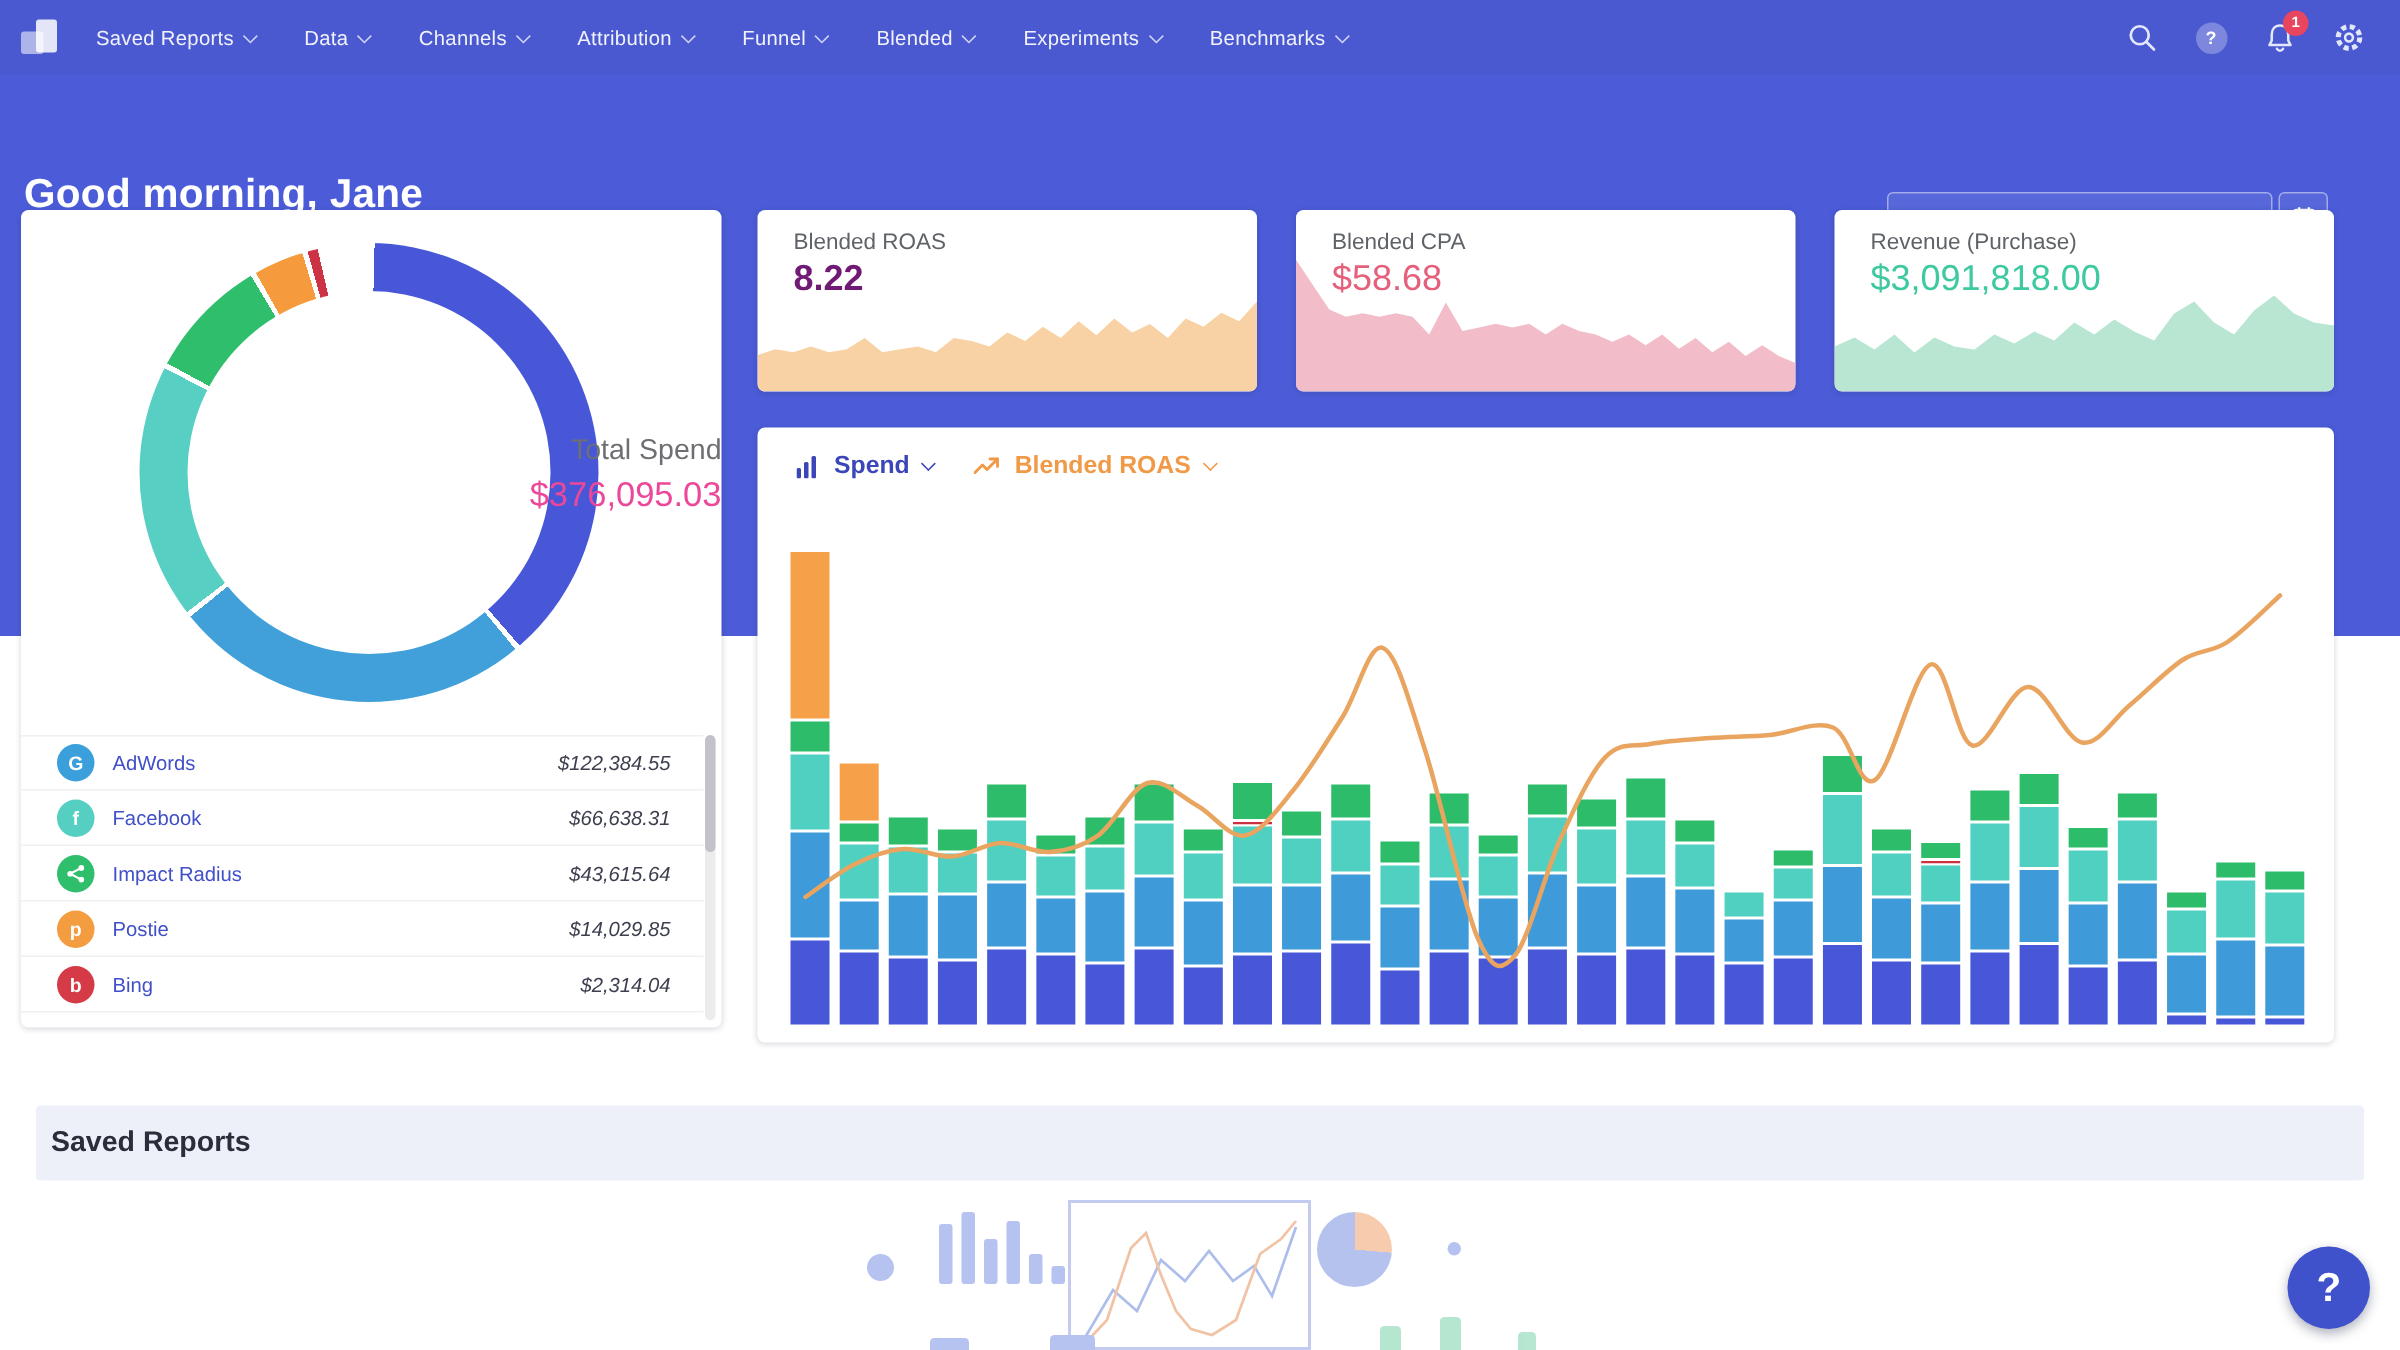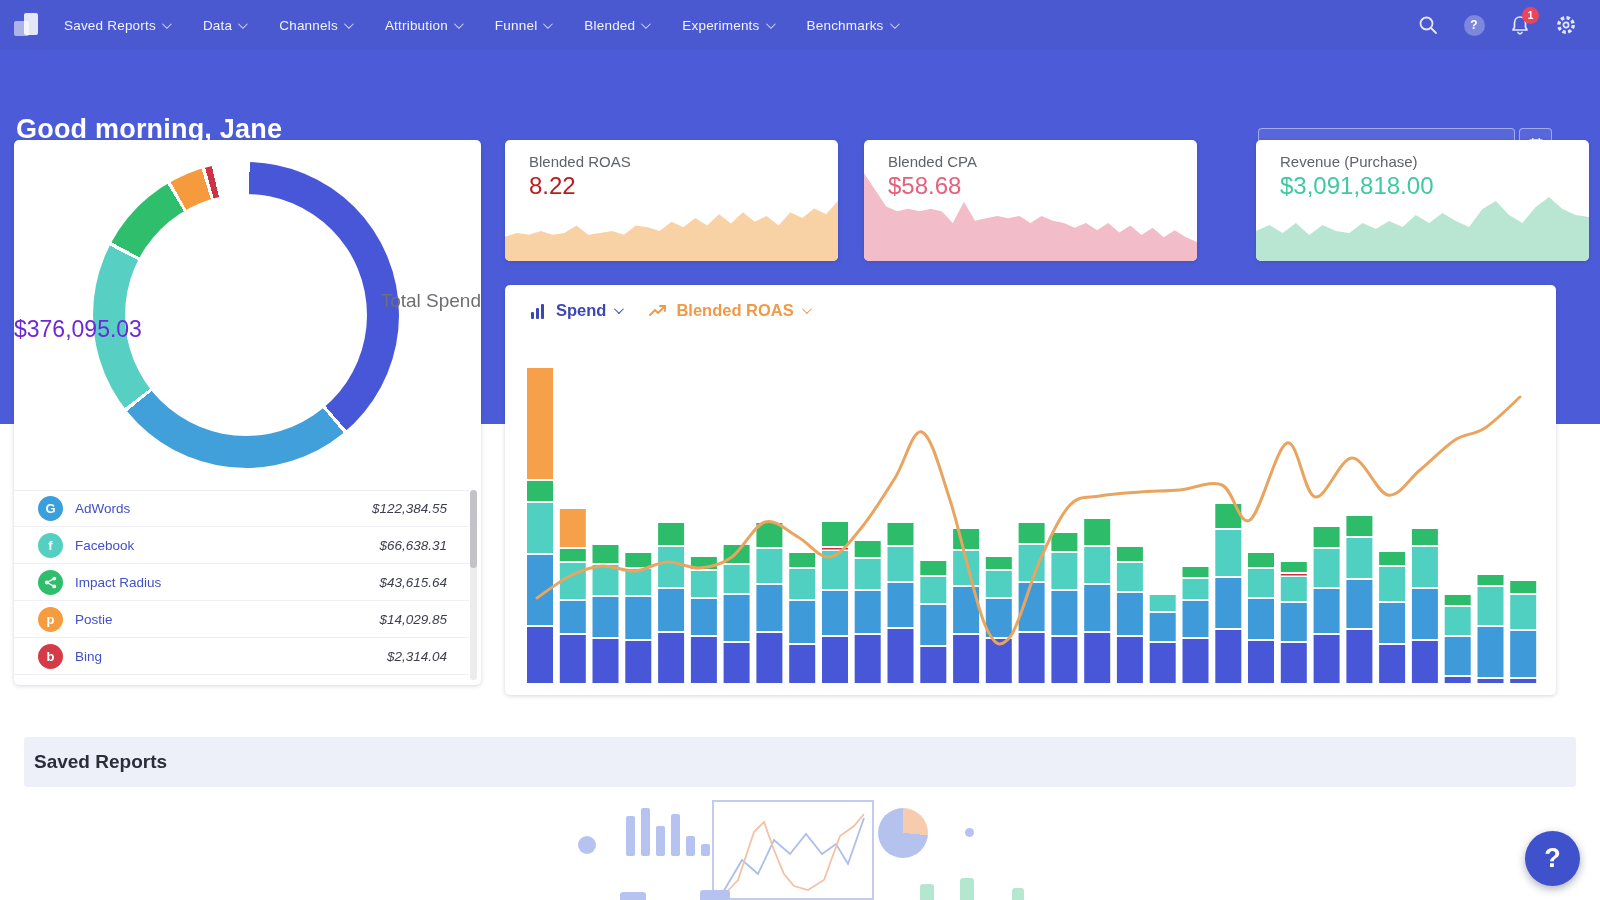--- a/index.html
+++ b/index.html
@@ -37,21 +37,21 @@
   .cal-btn { width:33px; height:33px; border:1px solid rgba(255,255,255,.45); border-radius:4px;
              background:rgba(255,255,255,.07); display:flex; align-items:center; justify-content:center; cursor:pointer; }
 
   .card { position:absolute; background:#fff; border-radius:5px; box-shadow:0 1px 4px rgba(20,25,60,.18); }
 
   
   .spend-card { left:14px; top:140px; width:467px; height:545px; z-index:5; }
   .donut { position:absolute; left:79px; top:22px; width:306px; height:306px; border-radius:50%; }
   .donut-hole { position:absolute; left:111px; top:54px; width:242px; height:242px; border-radius:50%; background:#fff; }
   .donut-label { position:absolute; left:0; right:0; top:150px; text-align:right; color:#6e6f72; font-size:19px; }
-  .donut-value { position:absolute; left:0; right:0; top:176px; text-align:left; color:#6d28d9; font-size:23px; font-weight:500; }
+  .donut-value { position:absolute; left:0; right:0; top:176px; text-align:right; color:#ec4899; font-size:23px; font-weight:500; }
   .chan-list { position:absolute; left:0; right:12px; top:350px; }
   .chan-row { display:flex; align-items:center; height:37px; border-bottom:1px solid #efeff4; padding:0 22px 0 24px; }
   .chan-row:first-child { border-top:1px solid #efeff4; }
   .chan-icon { width:25px; height:25px; border-radius:50%; color:#fff; font-size:13px; font-weight:bold;
                display:flex; align-items:center; justify-content:center; margin-right:12px; flex:0 0 25px; }
   .chan-name { color:#4150c8; font-size:13.5px; font-weight:400; cursor:pointer; }
   .chan-value { margin-left:auto; color:#3d3f4e; font-size:13.5px;font-style:italic; }
   .scrollbar { position:absolute; right:4px; top:350px; width:7px; height:190px; background:#ececec; border-radius:4px; }
   .scroll-thumb { position:absolute; top:0; left:0; width:7px; height:78px; background:#c2c2c8; border-radius:4px; }
 
@@ -222,33 +222,33 @@
         <span class="chan-value">$2,314.04</span>
       </div>
     </div>
     <div class="scrollbar">
       <span class="scroll-thumb"></span>
     </div>
   </div>
 
   <div class="card kpi" style="left:505px;">
     <div class="k-label">Blended ROAS</div>
-    <div class="k-value" style="color: #b91c1c;">8.22</div>
+    <div class="k-value" style="color: #701a75; font-weight: bold;">8.22</div>
     <svg id="spark0" height="75" viewBox="0 0 100 40" preserveAspectRatio="none">
         <path d="M0,40 L0,27 L3.57,25 L7.14,26 L10.71,24 L14.29,26 L17.86,25 L21.43,21 L25.00,26 L28.57,25 L32.14,24 L35.71,26 L39.29,21 L42.86,22 L46.43,24 L50.00,19 L53.57,22 L57.14,17 L60.71,21 L64.29,15 L67.86,20 L71.43,14 L75.00,19 L78.57,16 L82.14,21 L85.71,14 L89.29,17 L92.86,12 L96.43,15 L100.00,8 L100,40 Z" fill="#f8d2a4"></path>
       </svg>
   </div>
   <div class="card kpi" style="left:864px;">
     <div class="k-label">Blended CPA</div>
     <div class="k-value" style="color: rgb(229, 96, 124);">$58.68</div>
     <svg id="spark1" height="95" viewBox="0 0 100 40" preserveAspectRatio="none">
         <path d="M0,40 L0,3 L3.33,10 L6.67,17 L10.00,19 L13.33,18 L16.67,19 L20.00,18 L23.33,19 L26.67,24 L30.00,15 L33.33,23 L36.67,22 L40.00,21 L43.33,22 L46.67,21 L50.00,24 L53.33,21 L56.67,23 L60.00,24 L63.33,26 L66.67,24 L70.00,27 L73.33,24 L76.67,28 L80.00,25 L83.33,29 L86.67,26 L90.00,30 L93.33,27 L96.67,30 L100.00,32 L100,40 Z" fill="#f2bcc9"></path>
       </svg>
   </div>
-  <div class="card kpi" style="left:1256px;padding-left:28px;">
+  <div class="card kpi" style="left:1223px;padding-left:28px;">
     <div class="k-label">Revenue (Purchase)</div>
     <div class="k-value" style="color: rgb(63, 201, 161);">$3,091,818.00</div>
     <svg id="spark2" height="80" viewBox="0 0 100 40" preserveAspectRatio="none">
         <path d="M0,40 L0,25 L4.00,22 L8.00,26 L12.00,21 L16.00,27 L20.00,22 L24.00,25 L28.00,26 L32.00,21 L36.00,24 L40.00,20 L44.00,23 L48.00,17 L52.00,21 L56.00,16 L60.00,20 L64.00,23 L68.00,14 L72.00,10 L76.00,17 L80.00,21 L84.00,13 L88.00,8 L92.00,14 L96.00,17 L100.00,18 L100,40 Z" fill="#b9e6d2"></path>
       </svg>
   </div>
 
   <div class="card chart-card">
     <div class="chart-head">
       <div class="toggle toggle-spend">

